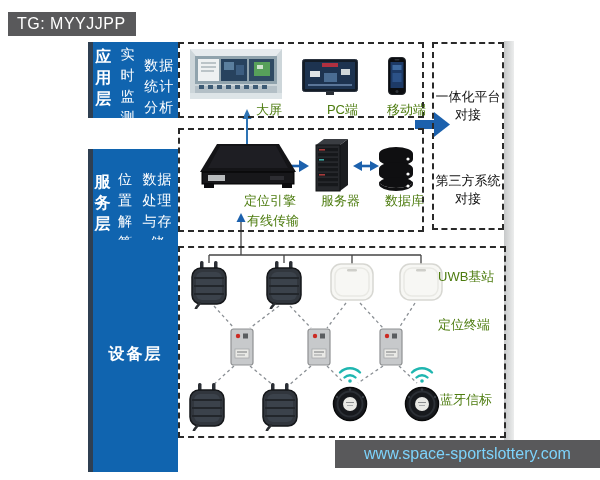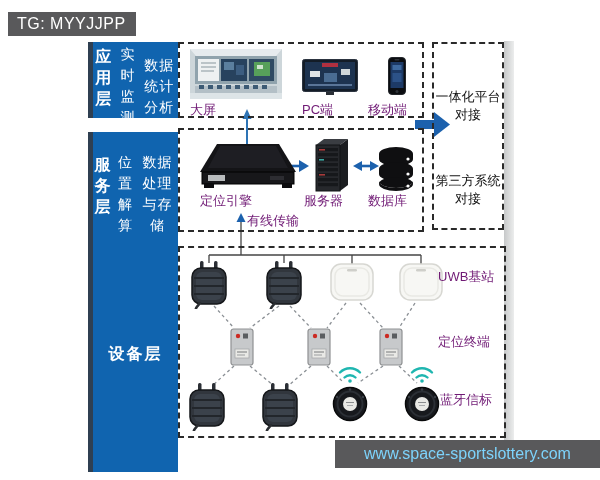--- a/index.html
+++ b/index.html
@@ -16,32 +16,32 @@
   
   .shadow-strip{left:504px;top:41px;width:10px;height:399px;
     background:linear-gradient(to right,#c6c8c9,#eceded);}
   
   .layer-box{left:88px;width:90px;background:#1064af;border-left:5px solid #2f3f51;
     color:#fff;display:flex;flex-direction:row;justify-content:center;align-items:center;
     box-sizing:border-box;text-align:center;}
   .layer-box .t{font-size:16px;font-weight:bold;letter-spacing:2px;margin-bottom:3px;}
   .layer-box .s{font-size:14px;font-weight:normal;letter-spacing:1px;line-height:1.5;margin-top:12px;}
   #app-layer-box{top:42px;height:76px;}
-  #svc-layer-box{top:132px;height:112px;}
+  #svc-layer-box{top:149px;height:112px;}
   #dev-layer-box{top:240px;height:232px;}
   
   .dash{border:2px dashed #2a2a2a;box-sizing:border-box;background:transparent;}
   #app-frame{left:178px;top:42px;width:246px;height:76px;}
   #svc-frame{left:178px;top:128px;width:246px;height:104px;}
   #dev-frame{left:178px;top:246px;width:328px;height:192px;}
   #int-frame{left:432px;top:42px;width:72px;height:188px;}
   .rp-label{position:absolute;left:0;width:100%;text-align:center;font-size:13px;
     color:#111;line-height:1.4;font-weight:500;margin-top:16px;}
   
-  .lbl{font-size:13px;color:#701a75;text-align:left;white-space:nowrap;}
+  .lbl{font-size:13px;color:#4d7c0f;text-align:right;white-space:nowrap;}
   svg{display:block;}
   .nolay{position:absolute;width:0;height:0;overflow:hidden;}
 </style>
 </head>
 <body>
 
 <svg class="nolay" aria-hidden="true">
   <defs>
     <symbol id="sym-anchor" viewBox="0 0 42 48">
       <rect x="12" y="0" width="3.5" height="8" rx="1.5" fill="#2b2f35"></rect>
@@ -268,21 +268,21 @@
 
   <svg class="abs" style="left:230px;top:328px" width="24" height="38">
       <use href="#sym-terminal"></use>
     </svg>
   <svg class="abs" style="left:307px;top:328px" width="24" height="38">
       <use href="#sym-terminal"></use>
     </svg>
   <svg class="abs" style="left:379px;top:328px" width="24" height="38">
       <use href="#sym-terminal"></use>
     </svg>
-  <div class="abs lbl" style="left:438px;top:333px">定位终端</div>
+  <div class="abs lbl" style="left:438px;top:316px">定位终端</div>
 
   <svg class="abs" style="left:186px;top:383px" width="42" height="48">
       <use href="#sym-anchor"></use>
     </svg>
   <svg class="abs" style="left:259px;top:383px" width="42" height="48">
       <use href="#sym-anchor"></use>
     </svg>
   <svg class="abs" style="left:328px;top:366px" width="44" height="56">
       <use href="#sym-beacon"></use>
     </svg>

